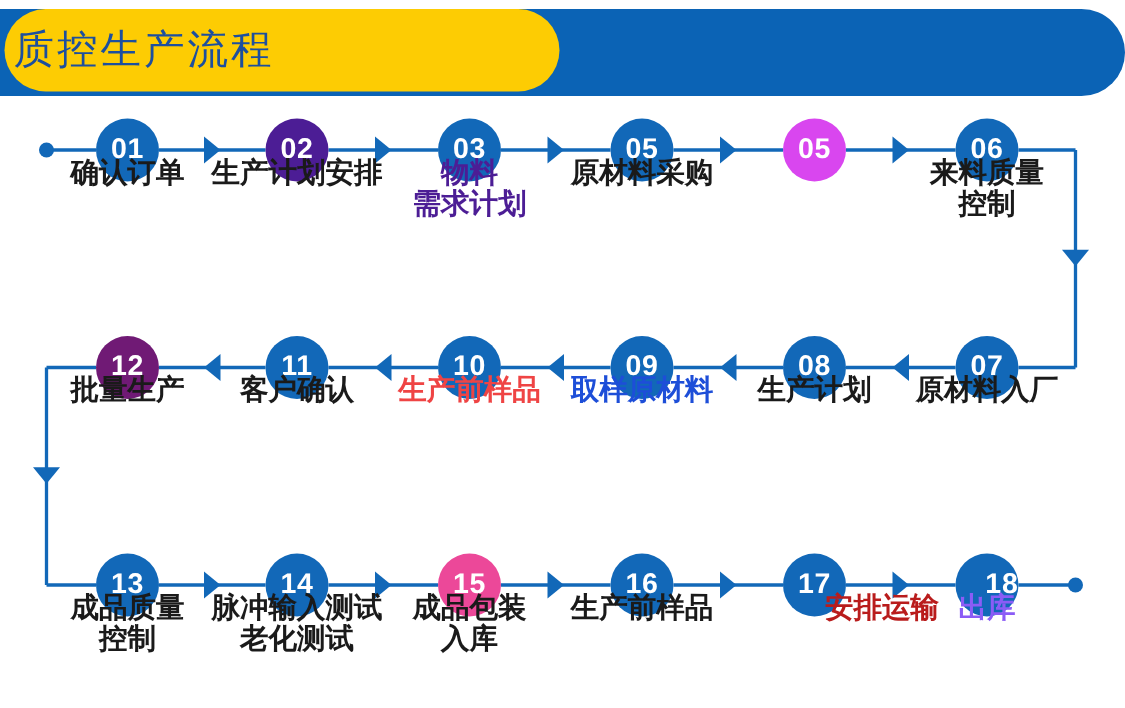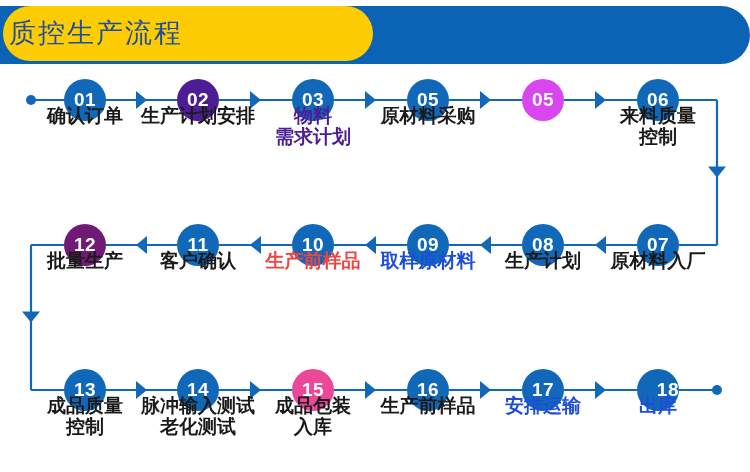--- a/index.html
+++ b/index.html
@@ -254,24 +254,24 @@
         </div>
       </div>
       <div class="flow-node" style="left: 428px; top: 390px;">
         <div class="node-circle" style="background: rgb(18, 104, 184);">16</div>
         <div class="node-label" style="color: rgb(26, 26, 26);">
           <span class="lbl-line">生产前样品</span>
         </div>
       </div>
       <div class="flow-node" style="left: 543px; top: 390px;">
         <div class="node-circle" style="background: rgb(18, 104, 184);">17</div>
-        <div class="node-label" style="color: #1d4ed8;">
+        <div class="node-label" style="color: #b91c1c; margin-left: 45px;">
           <span class="lbl-line">安排运输</span>
         </div>
       </div>
       <div class="flow-node" style="left: 658px; top: 390px;">
         <div class="node-circle" style="background: rgb(18, 104, 184); text-align: right;">18</div>
-        <div class="node-label" style="color: #1d4ed8;">
+        <div class="node-label" style="color: #8b5cf6;">
           <span class="lbl-line">出库</span>
         </div>
       </div>
     </div>
 </div>
 
 </body></html>

